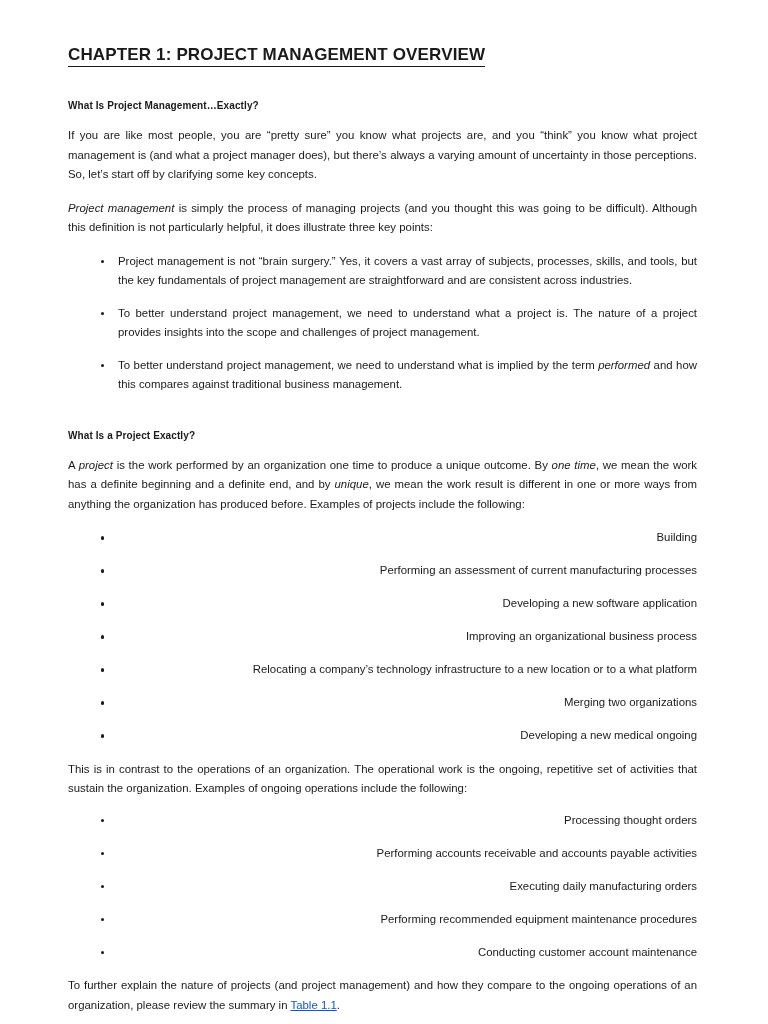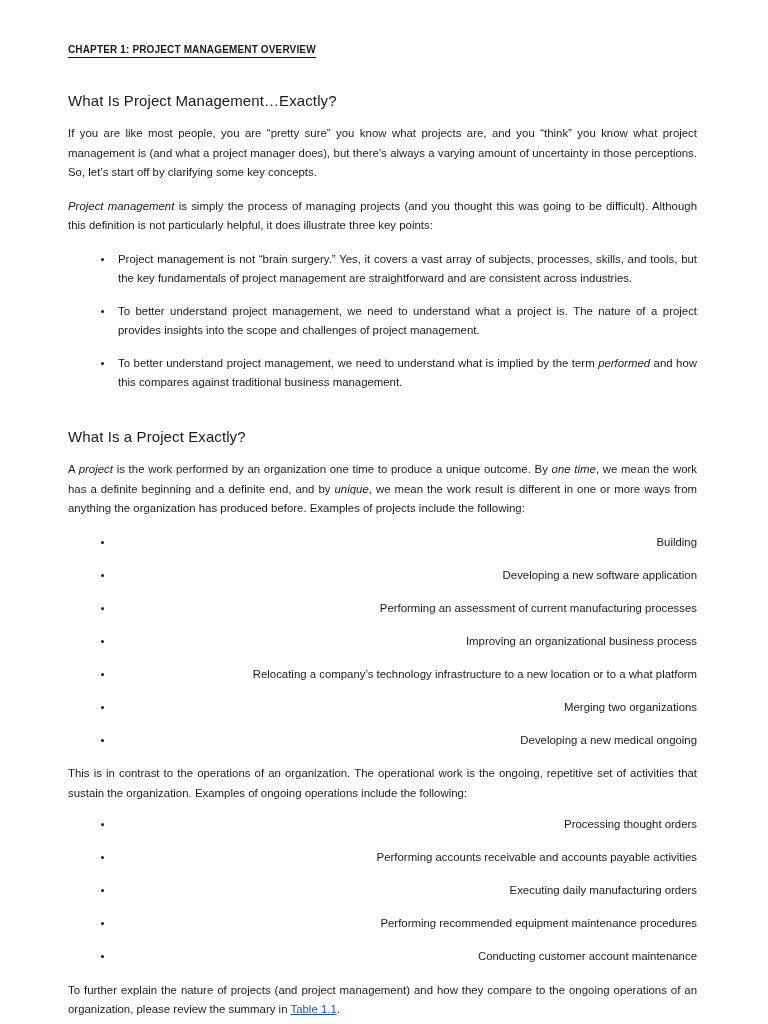--- a/index.html
+++ b/index.html
@@ -16,34 +16,34 @@
   }
   .page {
     position: relative;
     width: 768px;
     height: 1024px;
     box-sizing: border-box;
     padding: 44px 71px 0 68px;
     background: #ffffff;
   }
   .chapter-title {
-    font-size: 10px;
+    font-size: 17px;
     font-weight: bold;
     letter-spacing: 0.15px;
     margin: 0 0 34px 0;
     padding: 0;
     line-height: 1.25;
   }
   .chapter-title span.ul {
     border-bottom: 1.4px solid #1a1a1a;
     padding-bottom: 2px;
   }
   .section-heading {
-    font-size: 15px;
-    font-weight: normal;
+    font-size: 10px;
+    font-weight: bold;
     margin: 0 0 14px 0;
     line-height: 1.3;
     letter-spacing: 0.1px;
   }
   .section-heading.sec2 {
     margin-top: 34px;
   }
   p.body-text {
     font-size: 11.4px;
     line-height: 19.5px;
@@ -123,22 +123,22 @@
       <span>To better understand project management, we need to understand what is implied by the term </span><em>performed</em><span> and how this compares against traditional business management.</span>
     </li>
   </ul>
 
   <h2 class="section-heading sec2">What Is a Project Exactly?</h2>
 
   <p class="body-text"><span>A </span><em>project</em><span> is the work performed by an organization one time to produce a unique outcome. By </span><em>one time</em><span>, we mean the work has a definite beginning and a definite end, and by </span><em>unique</em><span>, we mean the work result is different in one or more ways from anything the organization has produced before. Examples of projects include the following:</span></p>
 
   <ul class="bullets simple">
     <li><span class="bullet-dot"></span><span>Building</span></li>
+    <li><span class="bullet-dot"></span><span>Performing an assessment of current manufacturing processes</span></li>
     <li><span class="bullet-dot"></span><span>Developing a new software application</span></li>
-    <li><span class="bullet-dot"></span><span>Performing an assessment of current manufacturing processes</span></li>
     <li><span class="bullet-dot"></span><span>Improving an organizational business process</span></li>
     <li><span class="bullet-dot"></span><span>Relocating a company’s technology infrastructure to a new location or to a what platform</span></li>
     <li><span class="bullet-dot"></span><span>Merging two organizations</span></li>
     <li><span class="bullet-dot"></span><span>Developing a new medical ongoing</span></li>
   </ul>
 
   <p class="body-text tight" style="margin-top:14px;">This is in contrast to the operations of an organization. The operational work is the ongoing, repetitive set of activities that sustain the organization. Examples of ongoing operations include the following:</p>
 
   <ul class="bullets simple">
     <li><span class="bullet-dot"></span><span>Processing thought orders</span></li>

